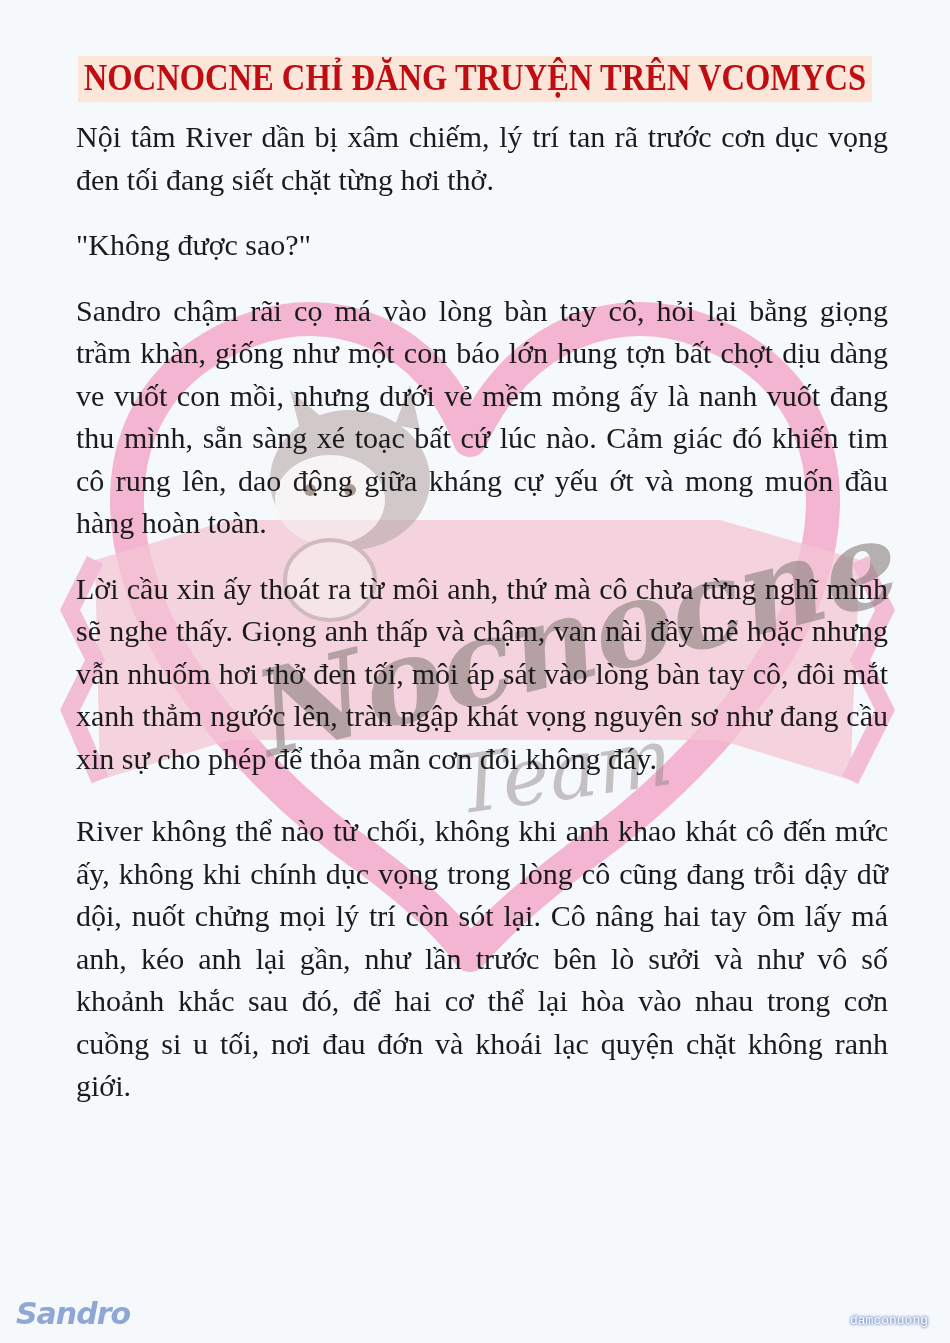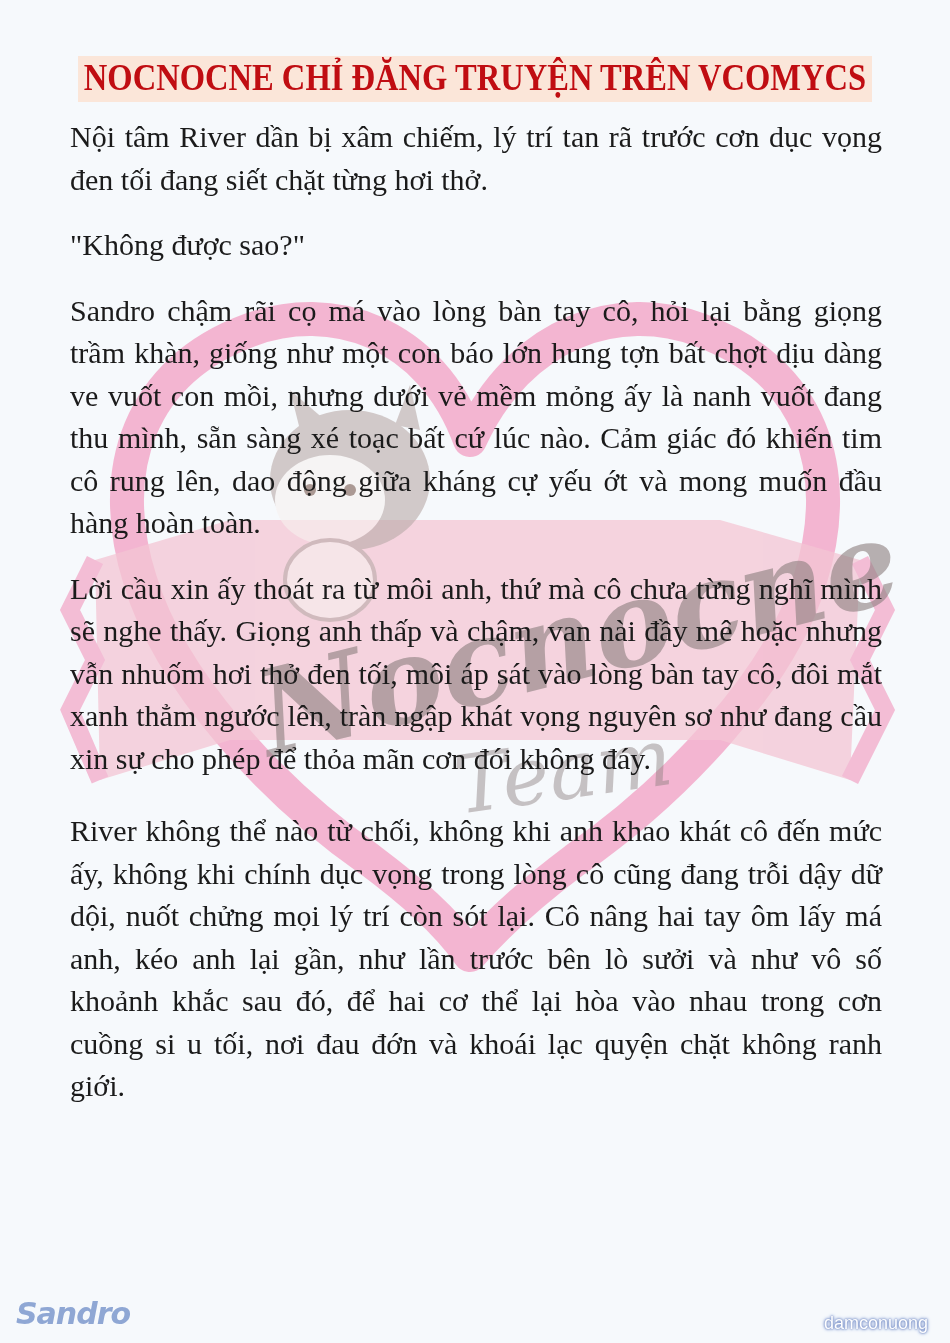--- a/index.html
+++ b/index.html
@@ -49,21 +49,21 @@
       letter-spacing: 0px;
       color: #c00d12;
       z-index: 3;
       transform: scaleX(0.88);
       transform-origin: center;
       white-space: nowrap;
       line-height: 46px;
     }
     .content {
       position: absolute;
-      left: 70px;
+      left: 76px;
       top: 116px;
       width: 812px;
       z-index: 2;
       color: #1b1b1b;
       font-family: "Liberation Serif", "DejaVu Serif", serif;
       font-size: 30px;
       line-height: 42.5px;
     }
     .para {
       margin: 0 0 23px 0;
@@ -80,22 +80,22 @@
       font-weight: bold;
       font-size: 30px;
       color: #8fa7d4;
       letter-spacing: -1px;
       z-index: 2;
     }
     .logo-damconuong {
       position: absolute;
       right: 22px;
       top: 1313px;
-      font-family: Liberation Sans, sans-serif;
-      font-size: 18px;
+      font-family: Liberation Mono, monospace;
+      font-size: 13px;
       color: #ffffff;
       text-shadow: 0 0 2px #6d86c3, 0 0 3px #6d86c3, 0 0 4px #9cb0dc;
       z-index: 2;
     }
   </style>
 </head>
 <body>
 
 <div class="page">
 

